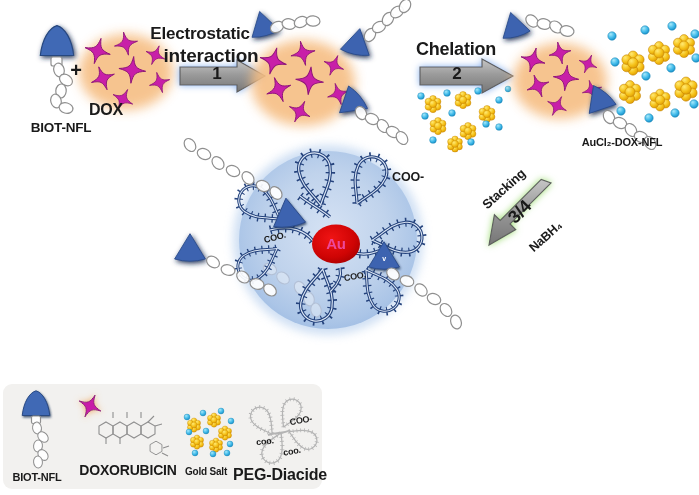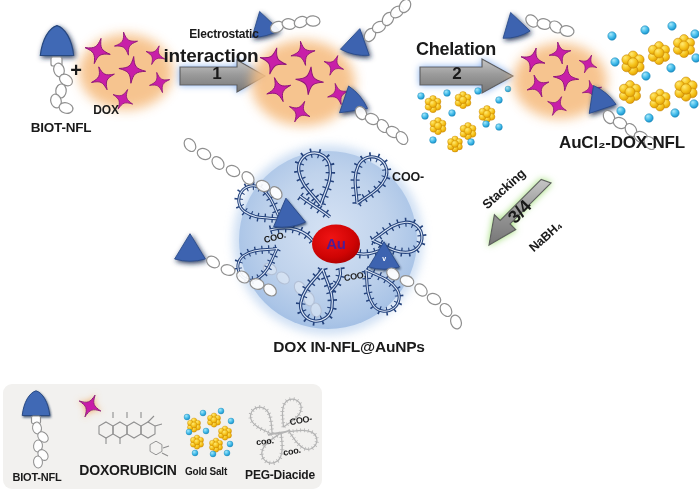--- a/index.html
+++ b/index.html
@@ -382,44 +382,43 @@
     <use href="#loopg" transform="translate(263,421) rotate(-35) scale(0.62)"></use>
     <use href="#loopg" transform="translate(290,413) rotate(25) scale(0.6)"></use>
     <use href="#loopg" transform="translate(303,438) rotate(115) scale(0.6)"></use>
     <use href="#loopg" transform="translate(274,448) rotate(205) scale(0.65)"></use>
     <path class="lg-m" d="M268,435 C276,432 284,434 290,430"></path>
   </g>
 </svg>
 
 <div class="t" style="left:61px;top:128px;font-size:13.5px">BIOT-NFL</div>
 <div class="t" style="left:76px;top:70px;font-size:20px">+</div>
-<div class="t" style="left:106px;top:110px;font-size:12px">DOX</div>
-
-<div class="t" style="left:224px;top:34px;font-size:12px">Electrostatic</div>
+<div class="t" style="left:106px;top:110px;font-size:16px">DOX</div>
+
+<div class="t" style="left:200px;top:34px;font-size:17px">Electrostatic</div>
 <div class="t" style="left:211px;top:56px;font-size:19px">interaction</div>
 <div class="t" style="left:217px;top:74px;font-size:17px">1</div>
 
 <div class="t" style="left:456px;top:49px;font-size:18px">Chelation</div>
 <div class="t" style="left:457px;top:74px;font-size:17px">2</div>
 
-<div class="t" style="left:622px;top:143px;font-size:17px">AuCl₂-DOX-NFL</div>
+<div class="t" style="left:622px;top:143px;font-size:11px">AuCl₂-DOX-NFL</div>
 
 <div class="t" style="left:504px;top:189px;font-size:13px;transform:translate(-50%,-50%) rotate(-42deg)">Stacking</div>
 <div class="t" style="left:520px;top:212px;font-size:18px;transform:translate(-50%,-50%) rotate(-45deg)">3/4</div>
 <div class="t" style="left:546px;top:237px;font-size:12.5px;transform:translate(-50%,-50%) rotate(-42deg)">NaBH₄</div>
 
-<div class="t" style="left:336px;top:244px;font-size:15px;color:#4c1d95">Au</div>
+<div class="t" style="left:336px;top:244px;font-size:15px;color:#ec4899">Au</div>
 <div class="t" style="left:408px;top:178px;font-size:12.5px">COO-</div>
 <div class="t" style="left:275px;top:238px;font-size:9px;transform:translate(-50%,-50%) rotate(-14deg)">COO.</div>
 <div class="t" style="left:355px;top:277px;font-size:9px;transform:translate(-50%,-50%) rotate(-10deg)">COO.</div>
 <div class="t" style="left:384px;top:259px;font-size:7px;color:#ffffff">v</div>
-<div class="t" style="left:349px;top:347px;font-size:15.5px">DOX IN-NFL@AuNPs</div>
 
 <div class="t" style="left:37px;top:478px;font-size:11px">BIOT-NFL</div>
 <div class="t" style="left:128px;top:470px;font-size:14px">DOXORUBICIN</div>
 <div class="t" style="left:128px;top:506px;font-size:16px">( DOX)</div>
 <div class="t" style="left:206px;top:472px;font-size:10px">Gold Salt</div>
-<div class="t" style="left:280px;top:475px;font-size:12px">PEG-Diacide</div>
+<div class="t" style="left:280px;top:475px;font-size:16px">PEG-Diacide</div>
 <div class="t" style="left:301px;top:421px;font-size:9px;transform:translate(-50%,-50%) rotate(-10deg)">COO-</div>
 <div class="t" style="left:265px;top:442px;font-size:9px;transform:translate(-50%,-50%) rotate(-6deg)">coo.</div>
 <div class="t" style="left:292px;top:452px;font-size:9px;transform:translate(-50%,-50%) rotate(-10deg)">coo.</div>
 
 </div>
 
 </body></html>

